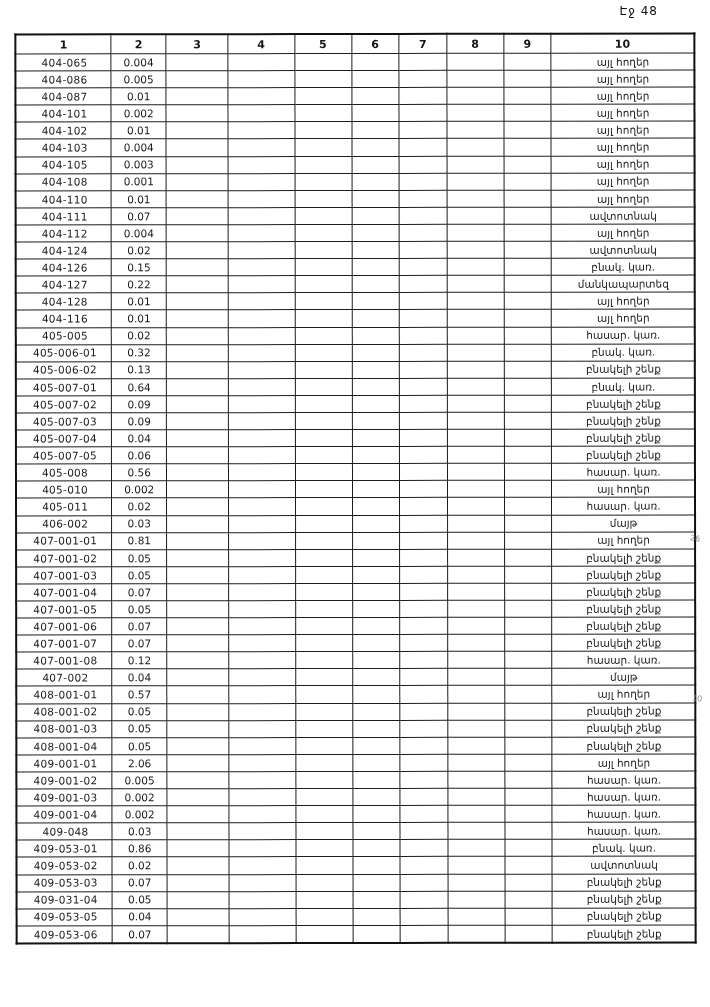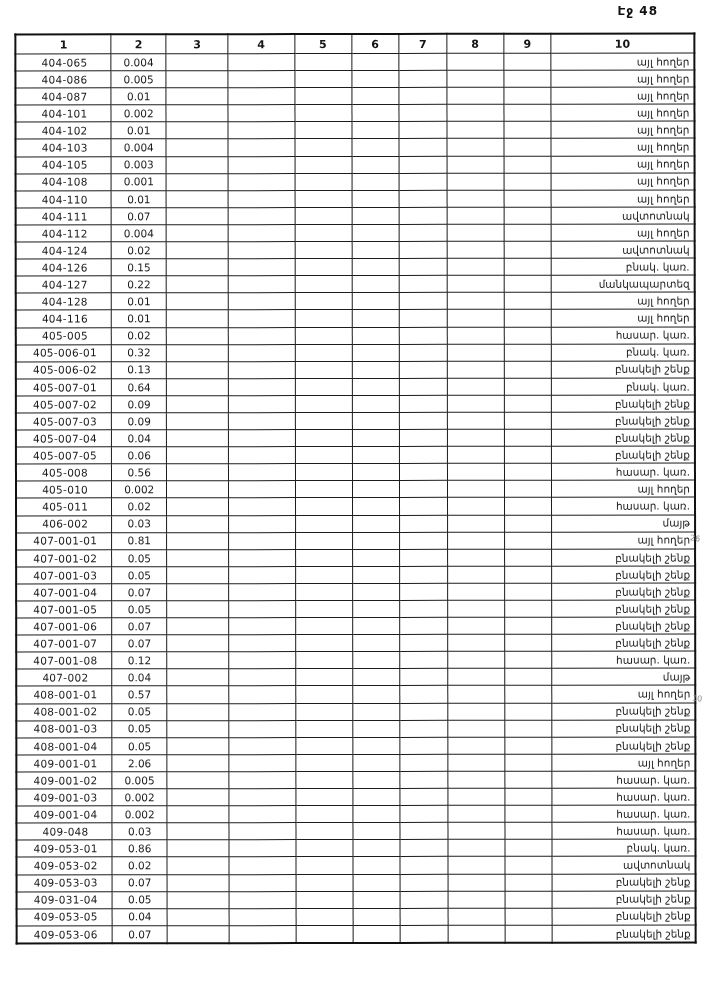--- a/index.html
+++ b/index.html
@@ -6,21 +6,21 @@
   body{
     width:710px;height:1007px;
     background:#ffffff;
     font-family:"DejaVu Sans",sans-serif;
     color:#1b1b1b;
     position:relative;
     overflow:hidden;
   }
   .page-number{
     position:absolute;top:4px;right:52px;
-    font-size:12px;font-weight:bold;color:#111;
+    font-size:12px;font-weight:normal;color:#111;
     letter-spacing:1px;
   }
   .scan-table{
     position:absolute;left:15px;top:33px;
     width:681px;
     border-collapse:collapse;
     table-layout:fixed;
     transform:rotate(-0.08deg);
   }
   .scan-table th,.scan-table td{
@@ -34,21 +34,21 @@
     overflow:hidden;
     white-space:nowrap;
   }
   .scan-table{border:2px solid #111;}
   .scan-table th{
     font-weight:bold;font-size:11px;text-align:center;
     height:18px;color:#151515;
   }
   td.c-code{text-align:center;padding-left:6px;letter-spacing:0.3px;}
   td.c-val{text-align:center;margin-left:12px;}
-  td.c-label{text-align:right;padding-left:5px;}
+  td.c-label{text-align:center;padding-left:5px;}
   .margin-note{
     position:absolute;
     font-size:8px;color:#8a8a86;
     transform:rotate(8deg);
     font-family:"DejaVu Sans",sans-serif;
   }
   .note-1{top:534px;right:10px;}
   .note-2{top:694px;right:8px;}
 </style>
 </head>

